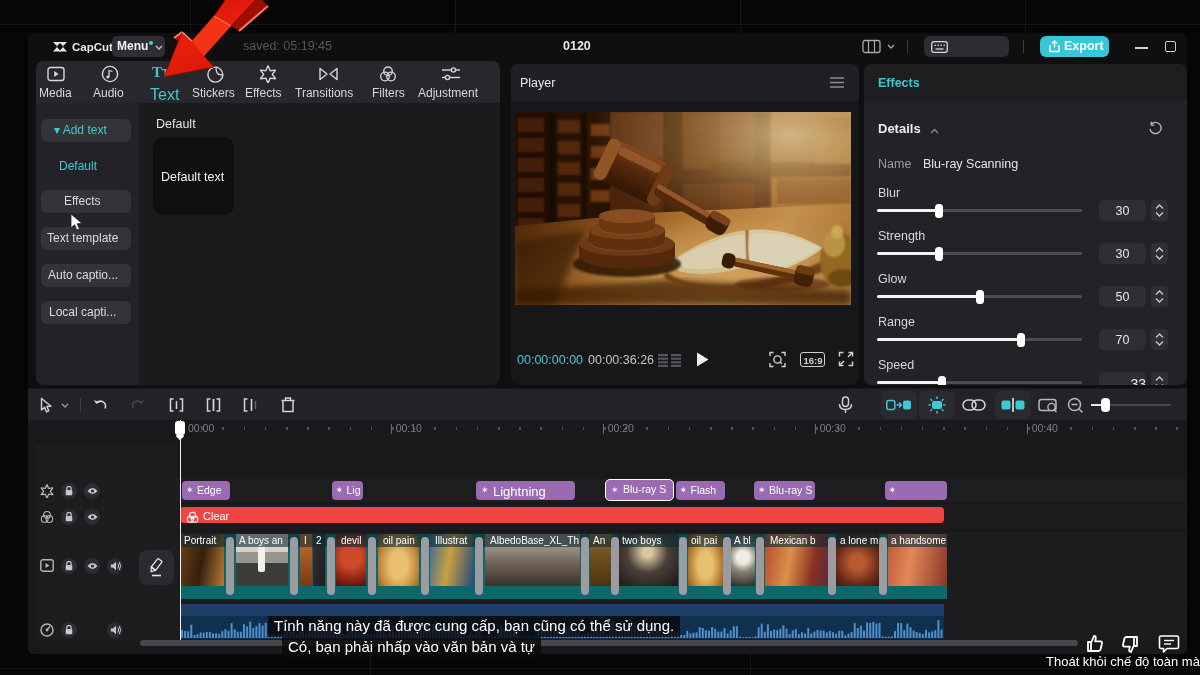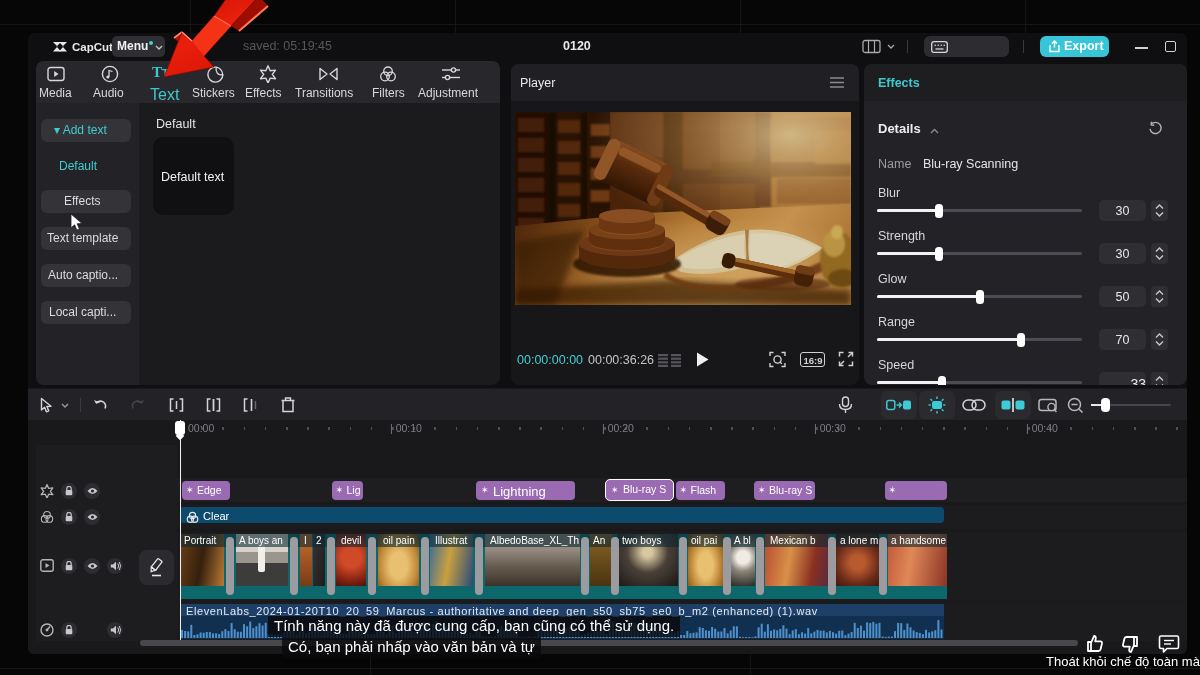--- a/index.html
+++ b/index.html
@@ -713,21 +713,21 @@
   </div>
   <div class="abs" style="left:754px;top:480.5px;width:61px;height:19px;background:#9a6ab2;border-radius:4px;overflow:hidden;">
     <span style="position:absolute;left:4px;top:4.5px;color:#fff;font-size:9px;">✶</span>
     <span style="position:absolute;left:15px;top:3px;color:#fff;font-size:10.5px;">Blu-ray S</span>
   </div>
   <div class="abs" style="left:884.5px;top:480.5px;width:62.5px;height:19px;background:#9a6ab2;border-radius:4px;overflow:hidden;">
     <span style="position:absolute;left:4px;top:4.5px;color:#fff;font-size:9px;">✶</span>
     <span style="position:absolute;left:33px;top:3px;color:#fff;font-size:15px;margin-top:40px;">Spectrum</span>
   </div>
 
-  <div class="abs" style="left:180px;top:507px;width:764px;height:16px;background:#0c4a6e;border-radius:4px;">
+  <div class="abs" style="left:180px;top:507px;width:764px;height:16px;background:#ef4444;border-radius:4px;">
     <svg width="13" height="13" viewBox="0 0 18 18" style="position:absolute;left:6px;top:3.5px;">
       <g stroke="#e8e8ec" stroke-width="1.6" fill="none">
         <circle cx="9" cy="6.3" r="4.3"></circle>
           <circle cx="6" cy="11.5" r="4.3"></circle>
           <circle cx="12" cy="11.5" r="4.3"></circle>
       </g>
     </svg>
     <span style="position:absolute;left:23px;top:3px;color:#fff;font-size:11px;">Clear</span>
   </div>
 
@@ -778,21 +778,20 @@
   <div class="abs" style="left:581px;top:537px;width:8px;height:58px;background:#9c9ca0;border-radius:4px;z-index:5;"></div>
   <div class="abs" style="left:610.5px;top:537px;width:8px;height:58px;background:#9c9ca0;border-radius:4px;z-index:5;"></div>
   <div class="abs" style="left:678.5px;top:537px;width:8px;height:58px;background:#9c9ca0;border-radius:4px;z-index:5;"></div>
   <div class="abs" style="left:722.5px;top:537px;width:8px;height:58px;background:#9c9ca0;border-radius:4px;z-index:5;"></div>
   <div class="abs" style="left:756px;top:537px;width:8px;height:58px;background:#9c9ca0;border-radius:4px;z-index:5;"></div>
   <div class="abs" style="left:827.5px;top:537px;width:8px;height:58px;background:#9c9ca0;border-radius:4px;z-index:5;"></div>
   <div class="abs" style="left:879px;top:537px;width:8px;height:58px;background:#9c9ca0;border-radius:4px;z-index:5;"></div>
 
   <div class="abs" style="left:180px;top:604px;width:764px;height:35px;background:#11304f;">
     <div class="abs" style="left:0;top:0;width:764px;height:12px;background:#1e4068;"></div>
-    <span class="txt" style="left:6px;top:0.5px;font-size:11px;letter-spacing:0.6px;color:#e4eaf2;">ElevenLabs_2024-01-20T10_20_59_Marcus - authoritative and deep_gen_s50_sb75_se0_b_m2 (enhanced) (1).wav</span>
     <svg width="764" height="23" viewBox="0 0 764 23" style="position:absolute;left:0;top:12px;">
         <g fill="#4e90cc">
           <rect x="1.0" y="13.9" width="2" height="8.1"></rect>
           <rect x="4.1" y="15.0" width="2" height="7.0"></rect>
           <rect x="7.2" y="15.4" width="2" height="6.6"></rect>
           <rect x="10.3" y="8.8" width="2" height="13.2"></rect>
           <rect x="13.4" y="19.0" width="2" height="3.0"></rect>
           <rect x="16.5" y="18.3" width="2" height="3.7"></rect>
           <rect x="19.6" y="16.5" width="2" height="5.5"></rect>
           <rect x="22.7" y="16.7" width="2" height="5.3"></rect>

